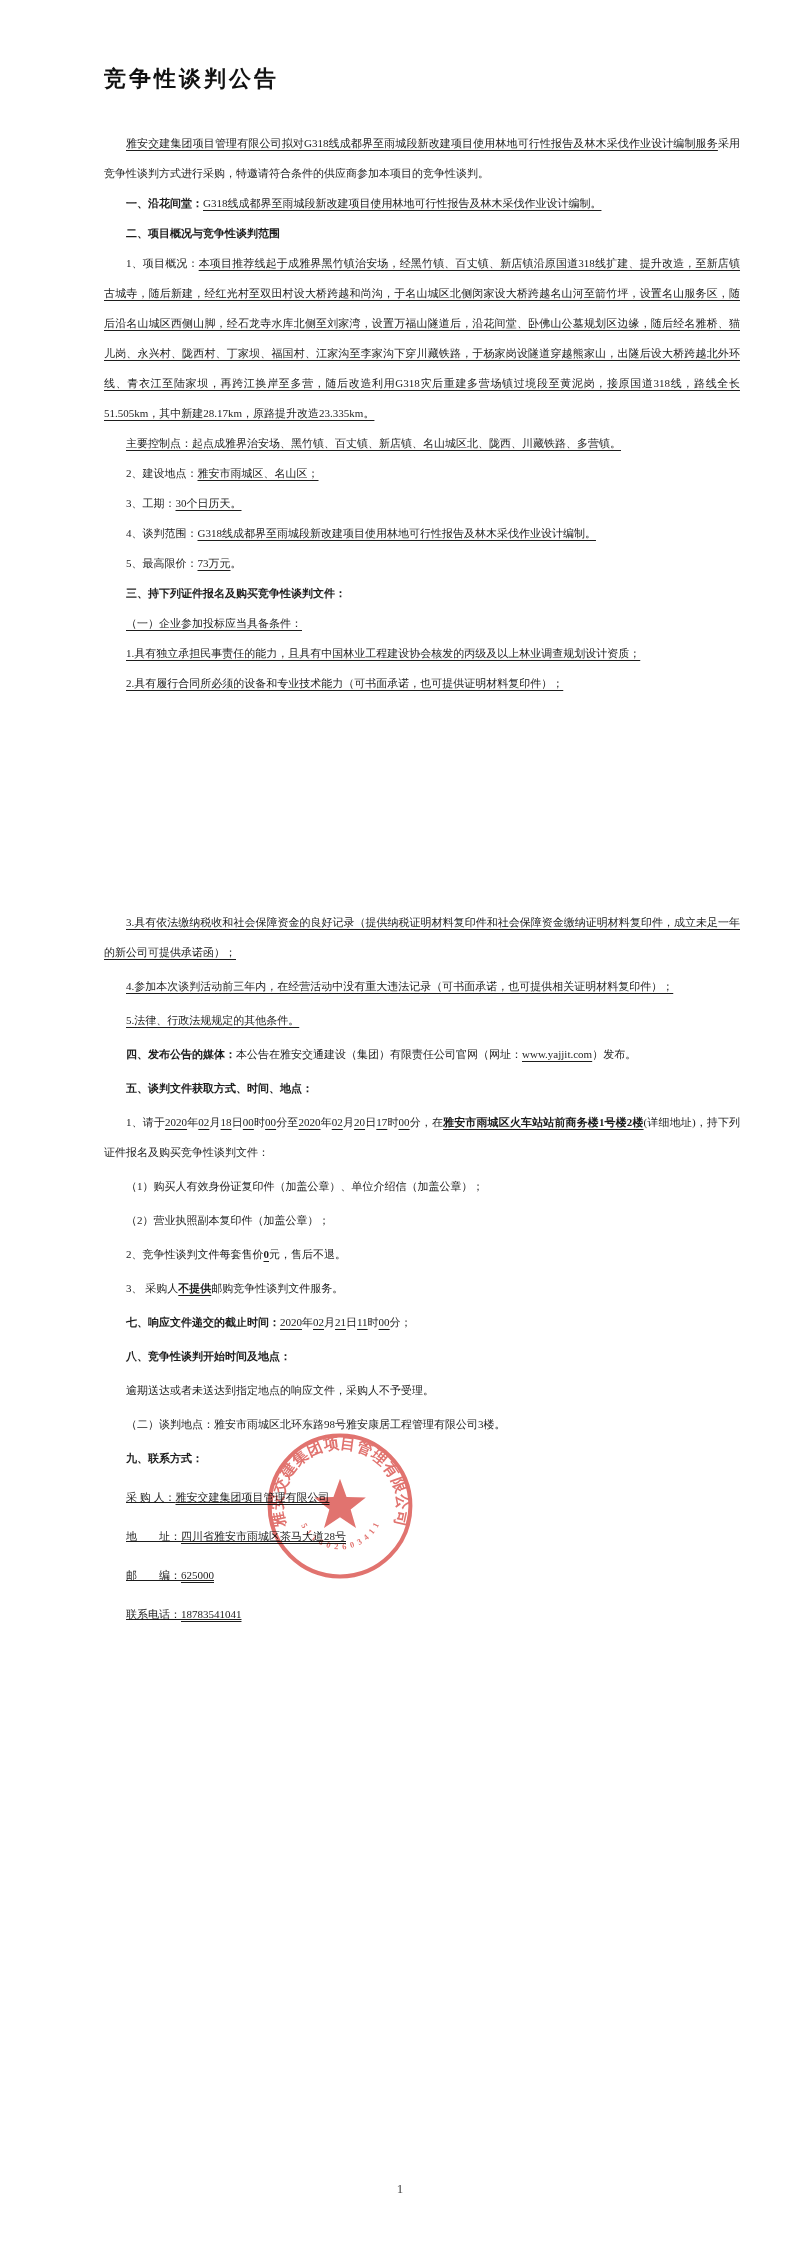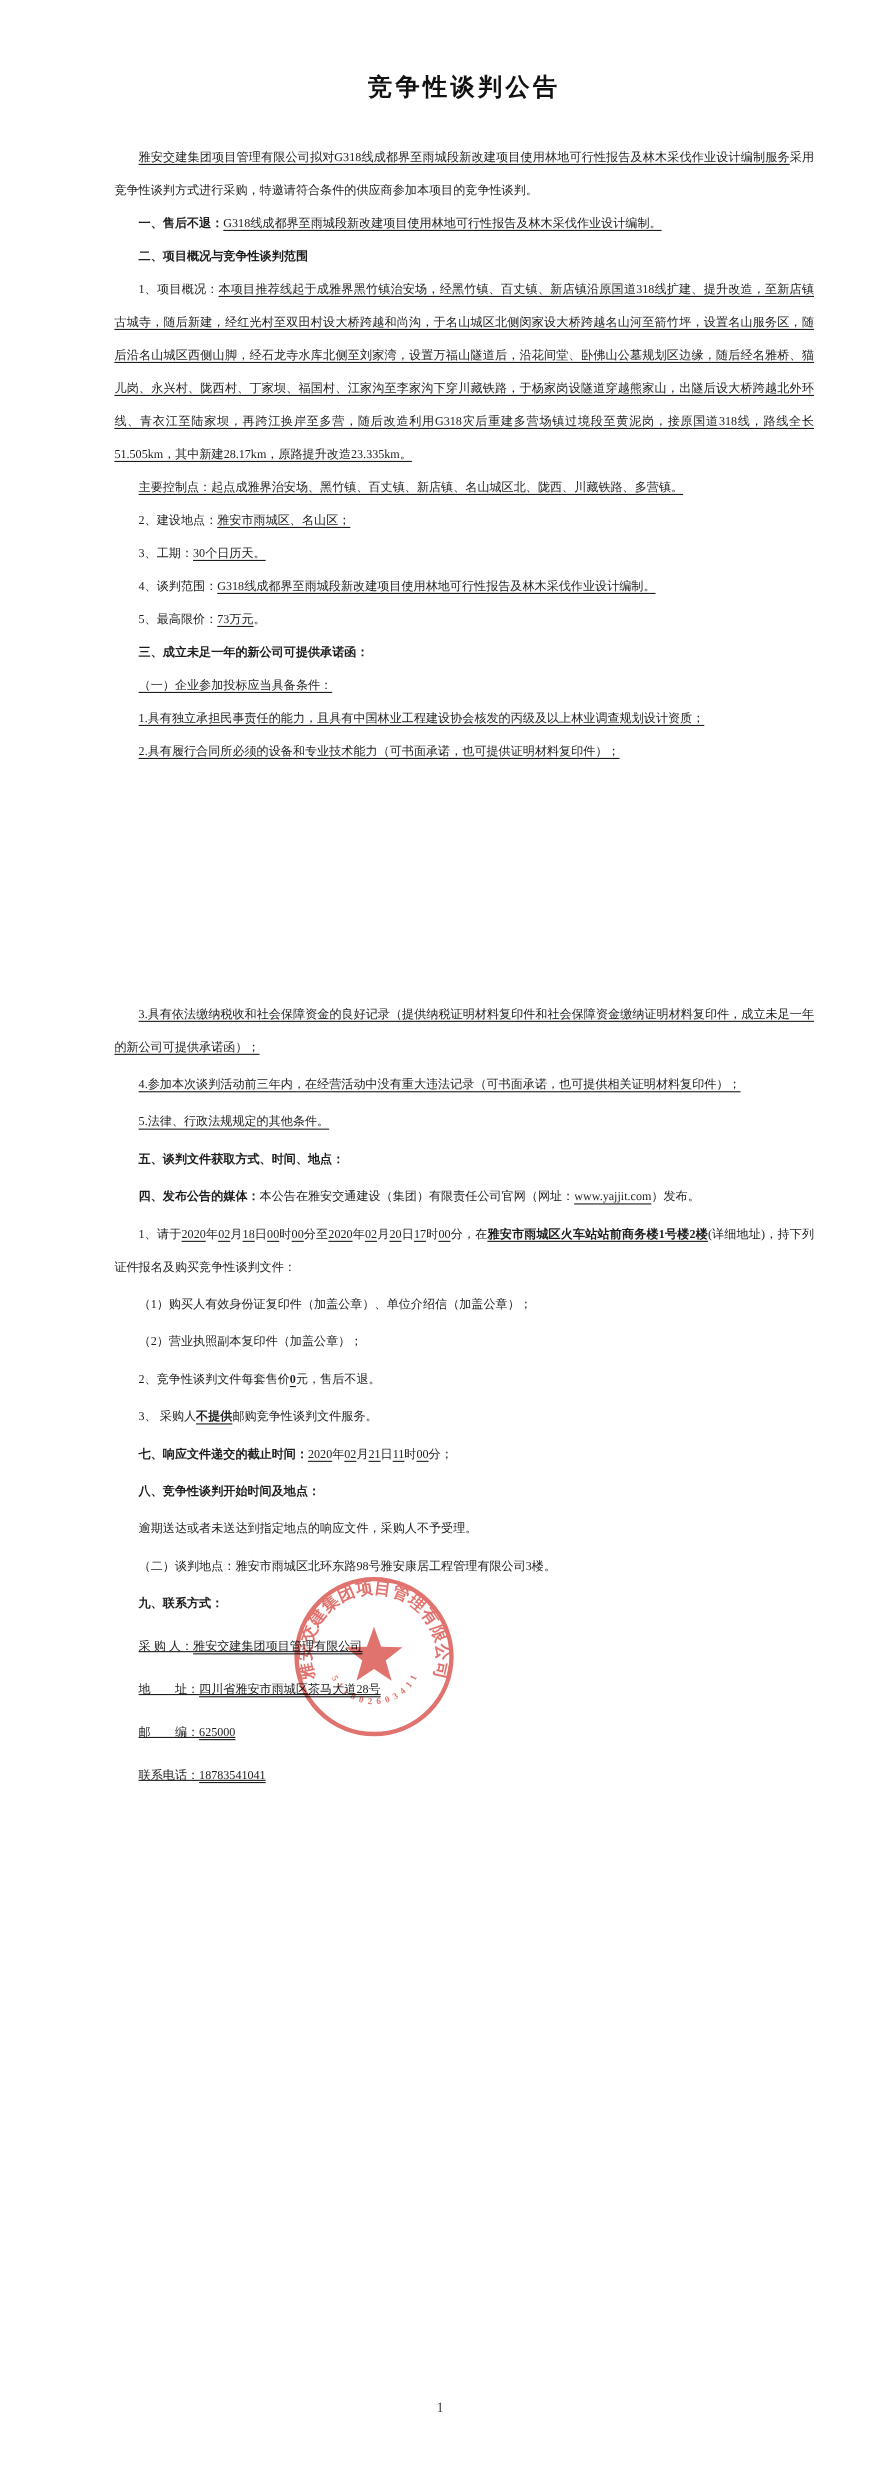--- a/index.html
+++ b/index.html
@@ -10,21 +10,20 @@
     margin:0 auto;
     background:#ffffff;
     font-family:"Liberation Serif","DejaVu Serif",serif;
     color:#1d1d1d;
     overflow:hidden;
   }
   .content{padding:64px 60px 0 104px;}
   .title{
     font-size:22px;
     font-weight:bold;
-    text-align:center;
     margin:0 0 34px 0;
     letter-spacing:3px;
     color:#111;
   }
   .para{
     margin:0;
     font-size:11px;
     line-height:30px;
     text-align:justify;
     text-indent:2em;
@@ -57,42 +56,42 @@
 </head>
 <body>
 
 <div class="page">
   <div class="content">
 
     <h1 class="title">竞争性谈判公告</h1>
 
     <div id="part1">
         <p class="para"><span class="u">雅安交建集团项目管理有限公司拟对G318线成都界至雨城段新改建项目使用林地可行性报告及林木采伐作业设计编制服务</span><span>采用竞争性谈判方式进行采购，特邀请符合条件的供应商参加本项目的竞争性谈判。</span></p>
-        <p class="para"><span class="b">一、售后不退：</span><span class="u">G318线成都界至雨城段新改建项目使用林地可行性报告及林木采伐作业设计编制。</span></p>
+        <p class="para"><span class="b">一、沿花间堂：</span><span class="u">G318线成都界至雨城段新改建项目使用林地可行性报告及林木采伐作业设计编制。</span></p>
         <p class="para"><span class="b">二、项目概况与竞争性谈判范围</span></p>
         <p class="para"><span>1、项目概况：</span><span class="u">本项目推荐线起于成雅界黑竹镇治安场，经黑竹镇、百丈镇、新店镇沿原国道318线扩建、提升改造，至新店镇古城寺，随后新建，经红光村至双田村设大桥跨越和尚沟，于名山城区北侧闵家设大桥跨越名山河至箭竹坪，设置名山服务区，随后沿名山城区西侧山脚，经石龙寺水库北侧至刘家湾，设置万福山隧道后，沿花间堂、卧佛山公墓规划区边缘，随后经名雅桥、猫儿岗、永兴村、陇西村、丁家坝、福国村、江家沟至李家沟下穿川藏铁路，于杨家岗设隧道穿越熊家山，出隧后设大桥跨越北外环线、青衣江至陆家坝，再跨江换岸至多营，随后改造利用G318灾后重建多营场镇过境段至黄泥岗，接原国道318线，路线全长51.505km，其中新建28.17km，原路提升改造23.335km。</span></p>
         <p class="para"><span class="u">主要控制点：起点成雅界治安场、黑竹镇、百丈镇、新店镇、名山城区北、陇西、川藏铁路、多营镇。</span></p>
         <p class="para"><span>2、建设地点：</span><span class="u">雅安市雨城区、名山区；</span></p>
         <p class="para"><span>3、工期：</span><span class="u">30个日历天。</span></p>
         <p class="para"><span>4、谈判范围：</span><span class="u">G318线成都界至雨城段新改建项目使用林地可行性报告及林木采伐作业设计编制。</span></p>
         <p class="para"><span>5、最高限价：</span><span class="u">73万元</span><span>。</span></p>
-        <p class="para"><span class="b">三、成立未足一年的新公司可提供承诺函：</span></p>
+        <p class="para"><span class="b">三、持下列证件报名及购买竞争性谈判文件：</span></p>
         <p class="para"><span class="u">（一）企业参加投标应当具备条件：</span></p>
         <p class="para"><span class="u">1.具有独立承担民事责任的能力，且具有中国林业工程建设协会核发的丙级及以上林业调查规划设计资质；</span></p>
         <p class="para"><span class="u">2.具有履行合同所必须的设备和专业技术能力（可书面承诺，也可提供证明材料复印件）；</span></p>
       </div>
 
     <div class="gap"></div>
 
     <div id="part2">
         <p class="para"><span class="u">3.具有依法缴纳税收和社会保障资金的良好记录（提供纳税证明材料复印件和社会保障资金缴纳证明材料复印件，成立未足一年的新公司可提供承诺函）；</span></p>
         <p class="para"><span class="u">4.参加本次谈判活动前三年内，在经营活动中没有重大违法记录（可书面承诺，也可提供相关证明材料复印件）；</span></p>
         <p class="para"><span class="u">5.法律、行政法规规定的其他条件。</span></p>
+        <p class="para"><span class="b">四、发布公告的媒体：</span><span>本公告在雅安交通建设（集团）有限责任公司官网（网址：</span><span class="u">www.yajjit.com</span><span>）发布。</span></p>
         <p class="para"><span class="b">五、谈判文件获取方式、时间、地点：</span></p>
-        <p class="para"><span class="b">四、发布公告的媒体：</span><span>本公告在雅安交通建设（集团）有限责任公司官网（网址：</span><span class="u">www.yajjit.com</span><span>）发布。</span></p>
         <p class="para"><span>1、请于</span><span class="u">2020</span><span>年</span><span class="u">02</span><span>月</span><span class="u">18</span><span>日</span><span class="u">00</span><span>时</span><span class="u">00</span><span>分至</span><span class="u">2020</span><span>年</span><span class="u">02</span><span>月</span><span class="u">20</span><span>日</span><span class="u">17</span><span>时</span><span class="u">00</span><span>分，在</span><span class="b u">雅安市雨城区火车站站前商务楼1号楼2楼</span><span>(详细地址)，持下列证件报名及购买竞争性谈判文件：</span></p>
         <p class="para"><span>（1）购买人有效身份证复印件（加盖公章）、单位介绍信（加盖公章）；</span></p>
         <p class="para"><span>（2）营业执照副本复印件（加盖公章）；</span></p>
         <p class="para"><span>2、竞争性谈判文件每套售价</span><span class="b u">0</span><span>元，售后不退。</span></p>
         <p class="para"><span>3、 采购人</span><span class="b u">不提供</span><span>邮购竞争性谈判文件服务。</span></p>
         <p class="para"><span class="b">七、响应文件递交的截止时间：</span><span class="u">2020</span><span>年</span><span class="u">02</span><span>月</span><span class="u">21</span><span>日</span><span class="u">11</span><span>时</span><span class="u">00</span><span>分；</span></p>
         <p class="para"><span class="b">八、竞争性谈判开始时间及地点：</span></p>
         <p class="para"><span>逾期送达或者未送达到指定地点的响应文件，采购人不予受理。</span></p>
         <p class="para"><span>（二）谈判地点：雅安市雨城区北环东路98号雅安康居工程管理有限公司3楼。</span></p>
         <p class="para"><span class="b">九、联系方式：</span></p>

